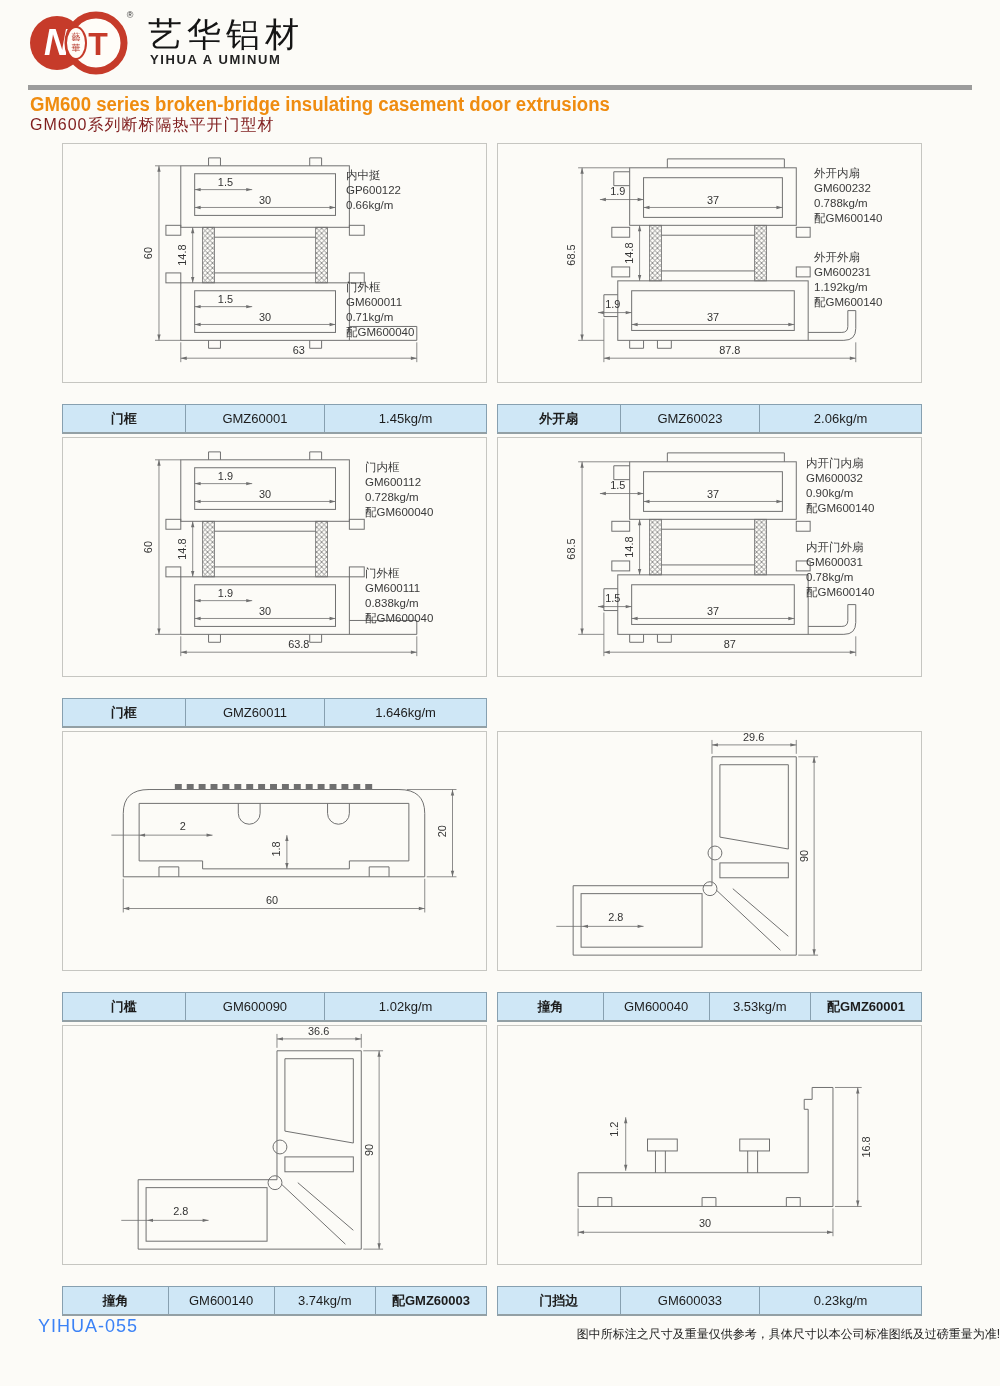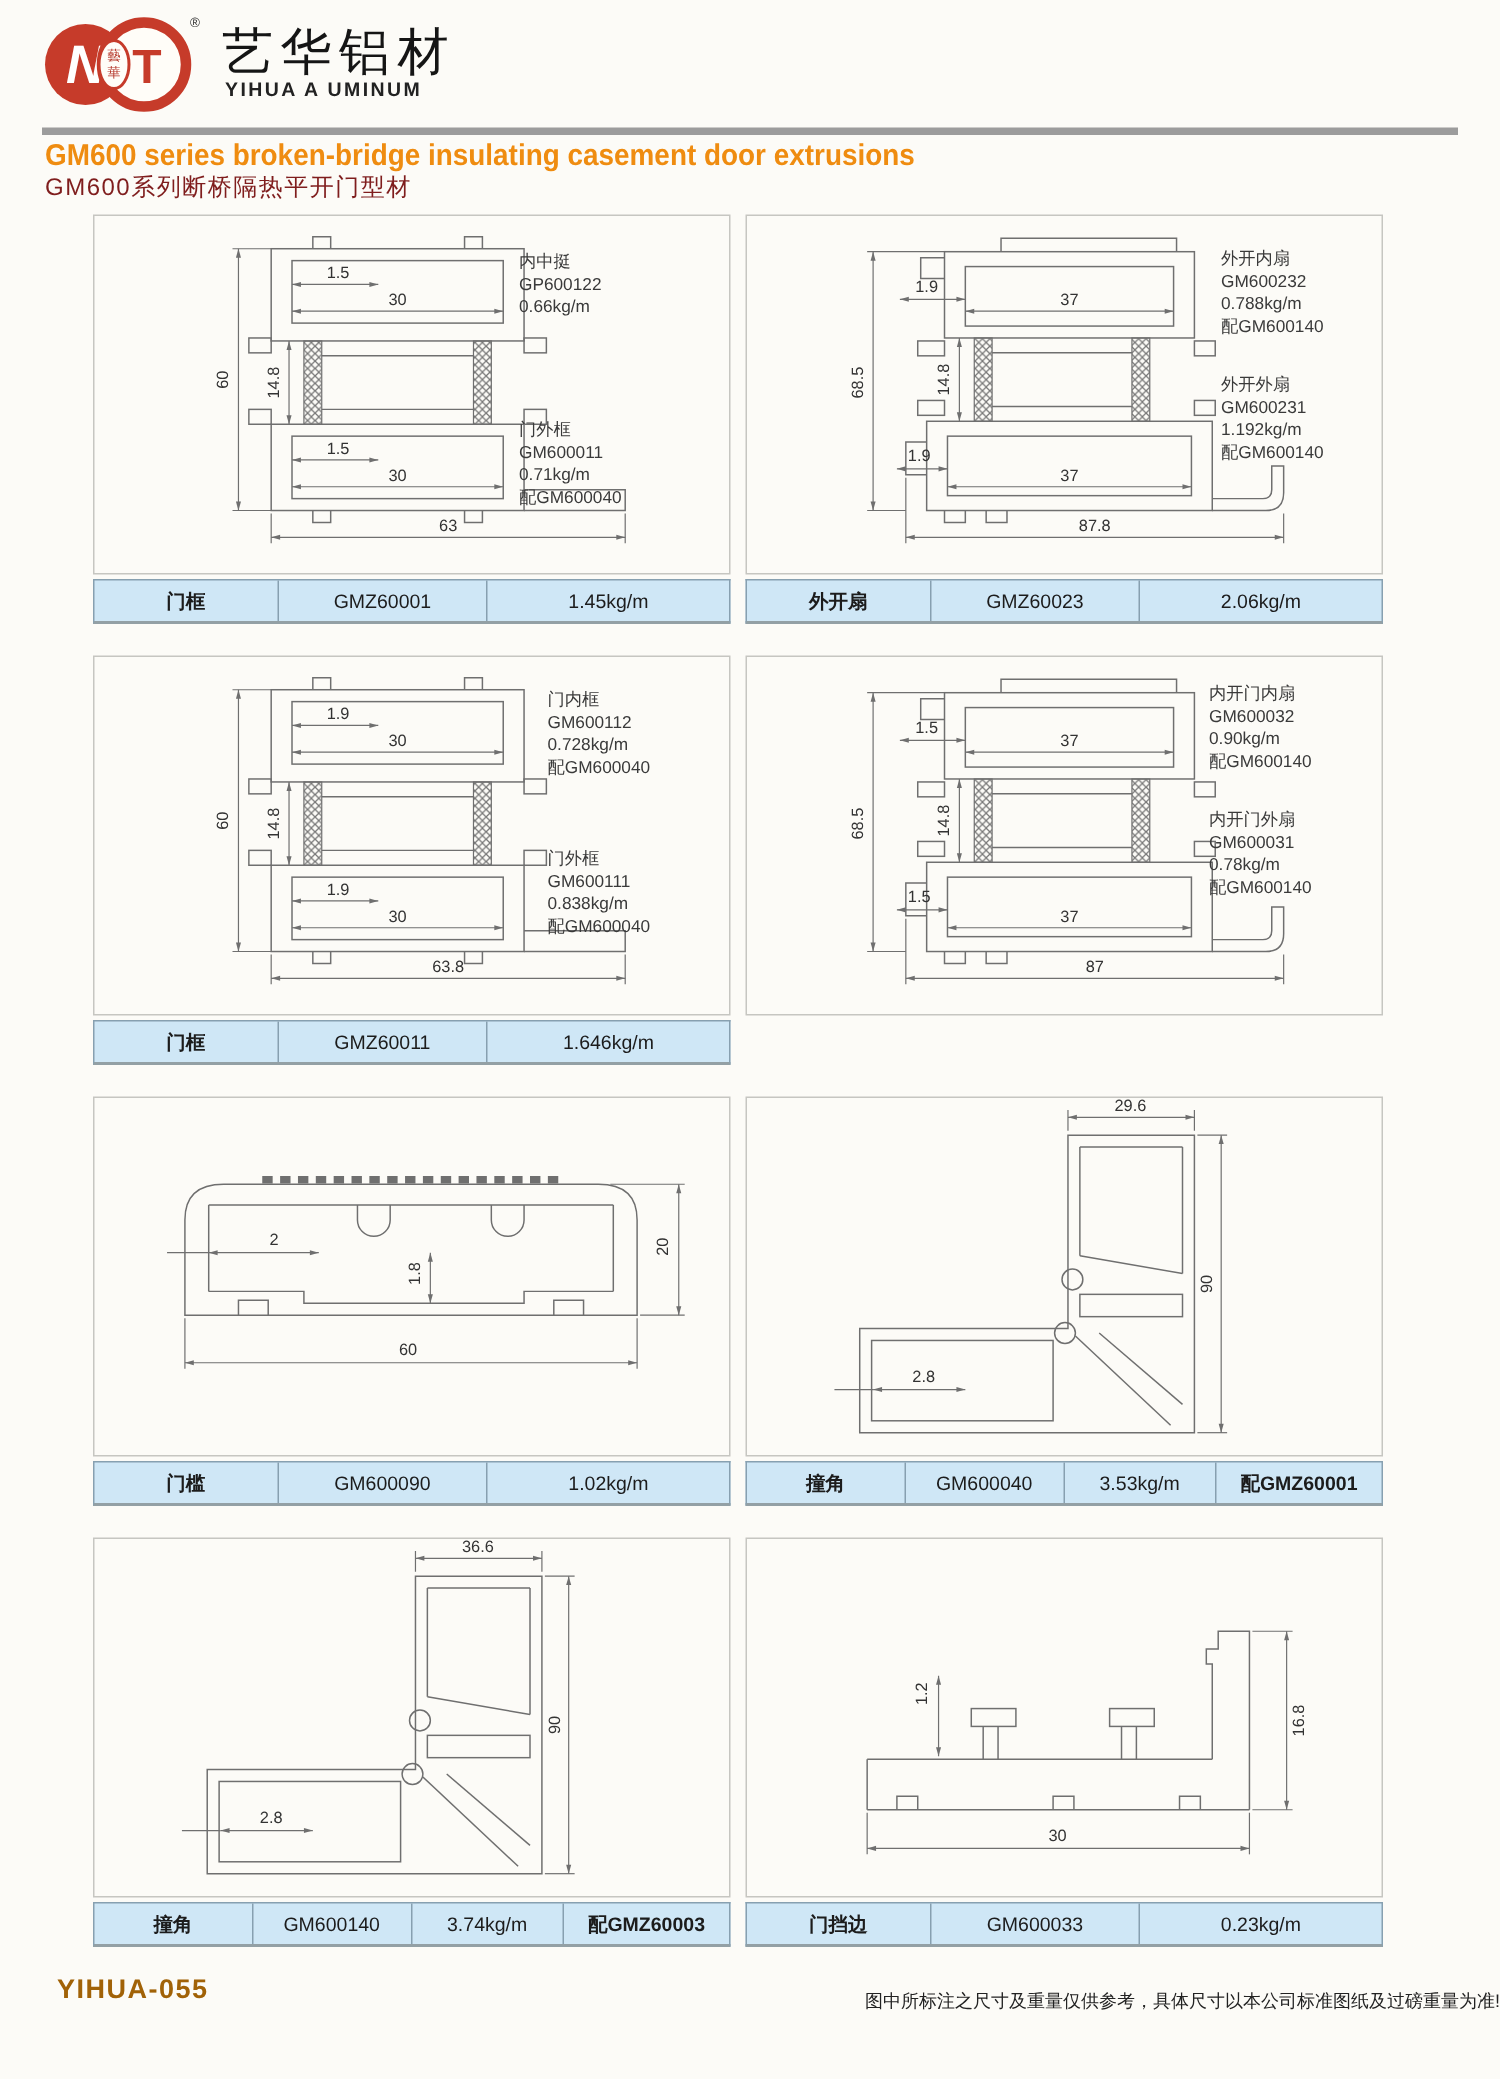--- a/index.html
+++ b/index.html
@@ -11,36 +11,36 @@
   .brand-en{left:150px;top:52px;font-size:13px;font-weight:bold;letter-spacing:1.6px;color:#222}
   .graybar{left:28px;top:85px;width:944px;height:5px;background:#9c9c9c}
   .title-en{left:30px;top:93px;font-size:20px;font-weight:bold;color:#ef8c10;
             transform:scaleX(0.93);transform-origin:left;white-space:nowrap}
   .title-cn{left:30px;top:115px;font-size:16px;letter-spacing:1px;color:#7f1d1d}
   
   .panel{position:absolute;width:425px}
   .box{position:relative;height:240px;border:1px solid #c6c6c1;box-sizing:border-box}
   svg.draw{position:absolute;left:0;top:0;width:100%;height:100%}
   .ann{position:absolute;font-size:11.5px;line-height:15px;color:#3a3a3a;white-space:nowrap}
-  .ptable{display:flex;height:27px;margin-top:3px;border:1px solid #87a0b0;
+  .ptable{display:flex;height:27px;margin-top:21px;border:1px solid #87a0b0;
           border-bottom:2px solid #93a0a5;background:#cfe7f6;box-sizing:content-box}
   .ptable .cell{display:flex;align-items:center;justify-content:center;font-size:13px;
           color:#1c1c1c;border-right:1px solid #87a0b0;box-sizing:border-box;height:100%}
   .ptable .cell:last-child{border-right:none}
   .cell.b{font-weight:bold}
   .w29{width:29%}.w33{width:33%}.w38{width:38%}
   .w25{width:25%}.w24{width:24%}.w26{width:26%}
   
   .prof line,.prof rect,.prof path,.prof circle{fill:none;stroke:#6f6f6f;stroke-width:1}
   .prof .ribs{stroke-dasharray:7 5;stroke-width:5}
   .hatch{fill:url(#hatchpat);stroke:#6f6f6f;stroke-width:0.8}
   .dim,.ext{stroke:#6f6f6f;stroke-width:0.8;fill:none}
   .dtx{font-size:11px;fill:#333;font-family:"Liberation Sans",sans-serif}
   
-  .pagecode{left:38px;top:1316px;font-size:18px;font-weight:bold;letter-spacing:1px;color:#a16207}
+  .pagecode{left:38px;top:1316px;font-size:18px;font-weight:normal;letter-spacing:1px;color:#3b82f6}
   .note{left:0;right:0;top:1326px;text-align:right;font-size:12px;color:#222}
 </style>
 </head>
 <body>
 
 <svg width="0" height="0" style="position:absolute">
   <defs>
     <pattern id="hatchpat" width="5" height="5" patternUnits="userSpaceOnUse">
       <path d="M0,5 L5,0" stroke="#777" stroke-width="0.8"></path>
       <path d="M0,0 L5,5" stroke="#777" stroke-width="0.8"></path>

